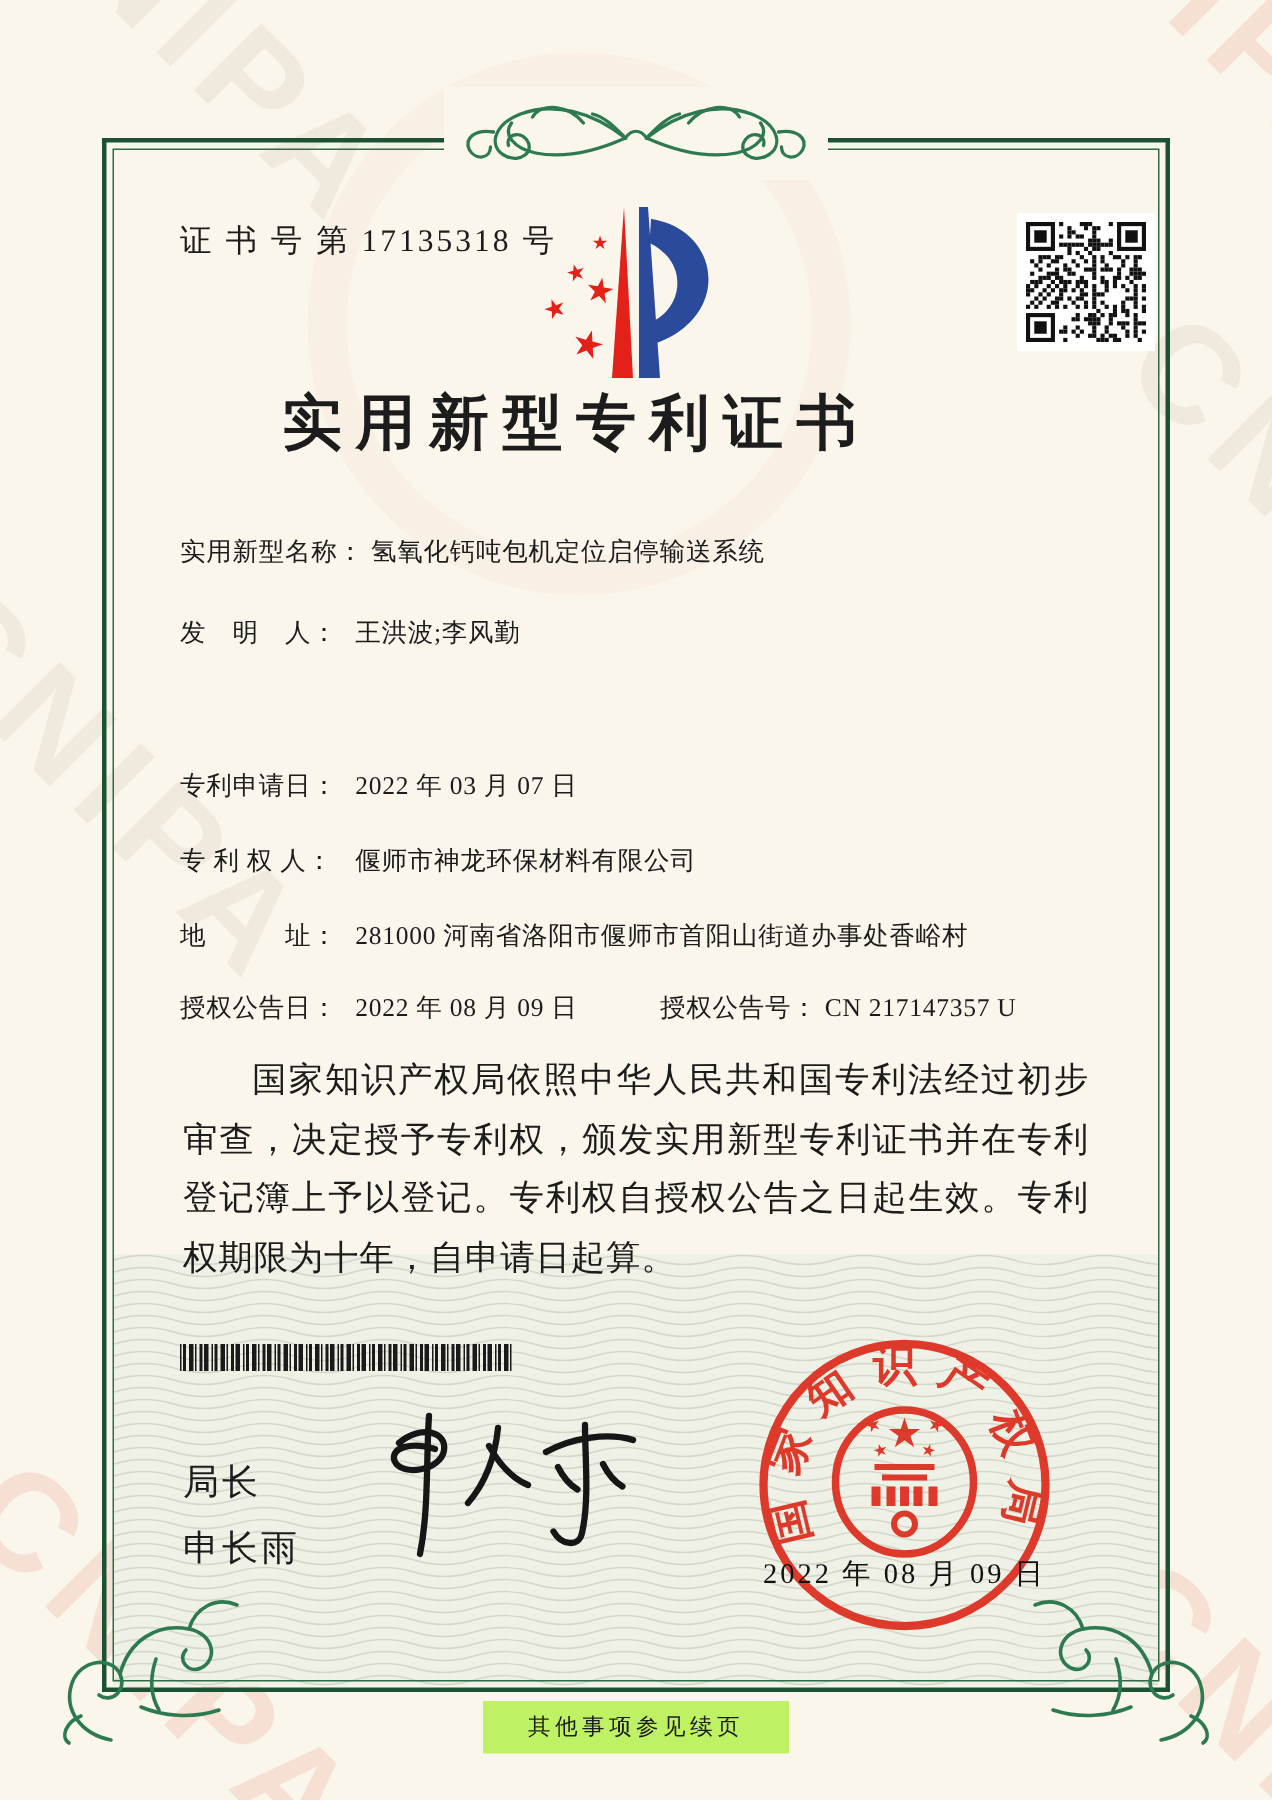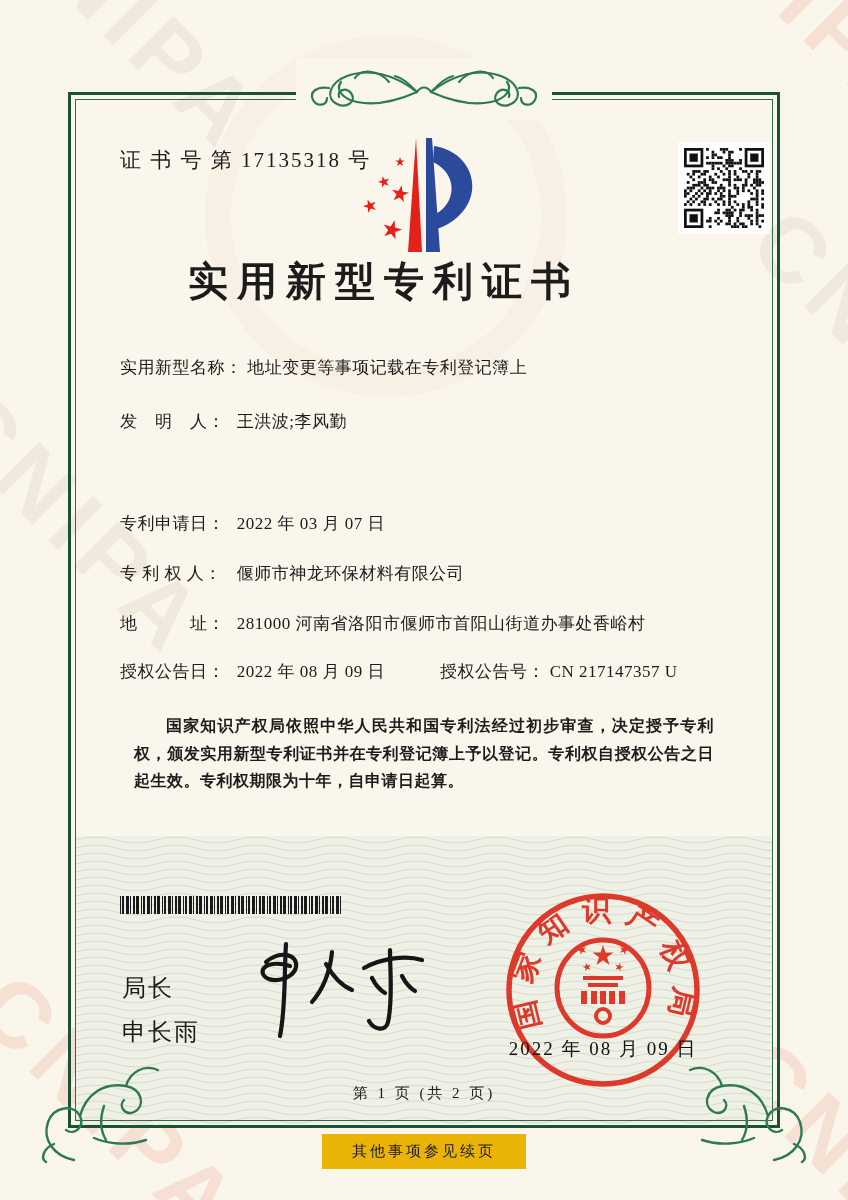--- a/index.html
+++ b/index.html
@@ -34,33 +34,33 @@
   .cert-no{position:absolute;left:120px;top:146px;font-size:21px;letter-spacing:2px;}
   .logo{position:absolute;left:350px;top:134px;}
   .qr-box{position:absolute;left:678px;top:142px;width:92px;height:92px;background:#ffffff;
       display:flex;align-items:center;justify-content:center;}
   .title{position:absolute;left:0;top:254px;width:768px;text-align:center;
       font-size:40px;font-weight:bold;letter-spacing:9px;}
   .field-row{position:absolute;left:120px;font-size:17px;letter-spacing:0.5px;white-space:nowrap;}
   .field-label{display:inline-block;min-width:112px;}
   .grant-no{position:absolute;left:320px;top:0;}
   .body-text{position:absolute;left:118px;top:696px;width:612px;}
-  .body-text p{margin:16px;font-size:16px;line-height:1.72;text-indent:2em;
-      text-align:justify;letter-spacing:0.5px;font-weight:bold;}
+  .body-text p{margin:4px;font-size:23px;line-height:1.72;text-indent:2em;
+      text-align:justify;letter-spacing:0.5px;}
   .barcode{position:absolute;left:120px;top:896px;}
   .director{position:absolute;left:122px;top:972px;font-size:24px;letter-spacing:2px;}
   .director div{margin-bottom:12px;}
   .signature{position:absolute;left:242px;top:936px;}
   .seal{position:absolute;left:503px;top:890px;z-index:4;}
   .seal-date{position:absolute;left:603px;top:1036px;transform:translateX(-50%);
       font-size:19px;letter-spacing:2px;color:#111;z-index:5;white-space:nowrap;}
   .page-num{position:absolute;left:0;top:1084px;width:848px;text-align:center;
       font-size:15px;letter-spacing:3px;z-index:3;}
   .footer-note{position:absolute;left:424px;top:1134px;transform:translateX(-50%);
-      background:#eab308;padding:8px 30px;font-size:15px;letter-spacing:3px;z-index:3;
+      background:#bef264;padding:8px 30px;font-size:15px;letter-spacing:3px;z-index:3;
       white-space:nowrap;}
 </style>
 </head>
 <body>
 
 <div class="page">
 
   <span class="wm gray" style="left:-35px;top:-35px;">CNIPA</span>
   <span class="wm red" style="left:640px;top:-55px;">CNIPA</span>
   <span class="wm gray" style="left:720px;top:290px;">CNIPA</span>
@@ -442,21 +442,21 @@
           <rect x="0" y="22" width="7" height="7" fill="#111"></rect>
           <rect x="1" y="23" width="5" height="5" fill="#fff"></rect>
           <rect x="2" y="24" width="3" height="3" fill="#111"></rect>
         </svg>
     </div>
 
     <div class="title">实用新型专利证书</div>
 
     <div class="field-row" style="top:356px;">
       <span class="field-label">实用新型名称：</span>
-      <span>地址变更等事项记载在专利登记簿上</span>
+      <span>氢氧化钙吨包机定位启停输送系统</span>
     </div>
     <div class="field-row" style="top:410px;">
       <span class="field-label">发　明　人：</span>
       <span>王洪波;李风勤</span>
     </div>
     <div class="field-row" style="top:512px;">
       <span class="field-label">专利申请日：</span>
       <span>2022 年 03 月 07 日</span>
     </div>
     <div class="field-row" style="top:562px;">
@@ -585,16 +585,15 @@
           <rect x="88" y="101" width="6" height="13" fill="#dd2b1c"></rect>
           <rect x="97" y="101" width="6" height="13" fill="#dd2b1c"></rect>
           <rect x="106" y="101" width="6" height="13" fill="#dd2b1c"></rect>
           <rect x="116" y="101" width="6" height="13" fill="#dd2b1c"></rect>
           <circle cx="100" cy="126" r="7" fill="none" stroke="#dd2b1c" stroke-width="4"></circle>
         </g>
       </g>
     </svg>
     <div class="seal-date">2022 年 08 月 09 日</div>
 
-    <div class="page-num">第 1 页 (共 2 页)</div>
     <div class="footer-note">其他事项参见续页</div>
   </div>
 </div>
 
 </body></html>

